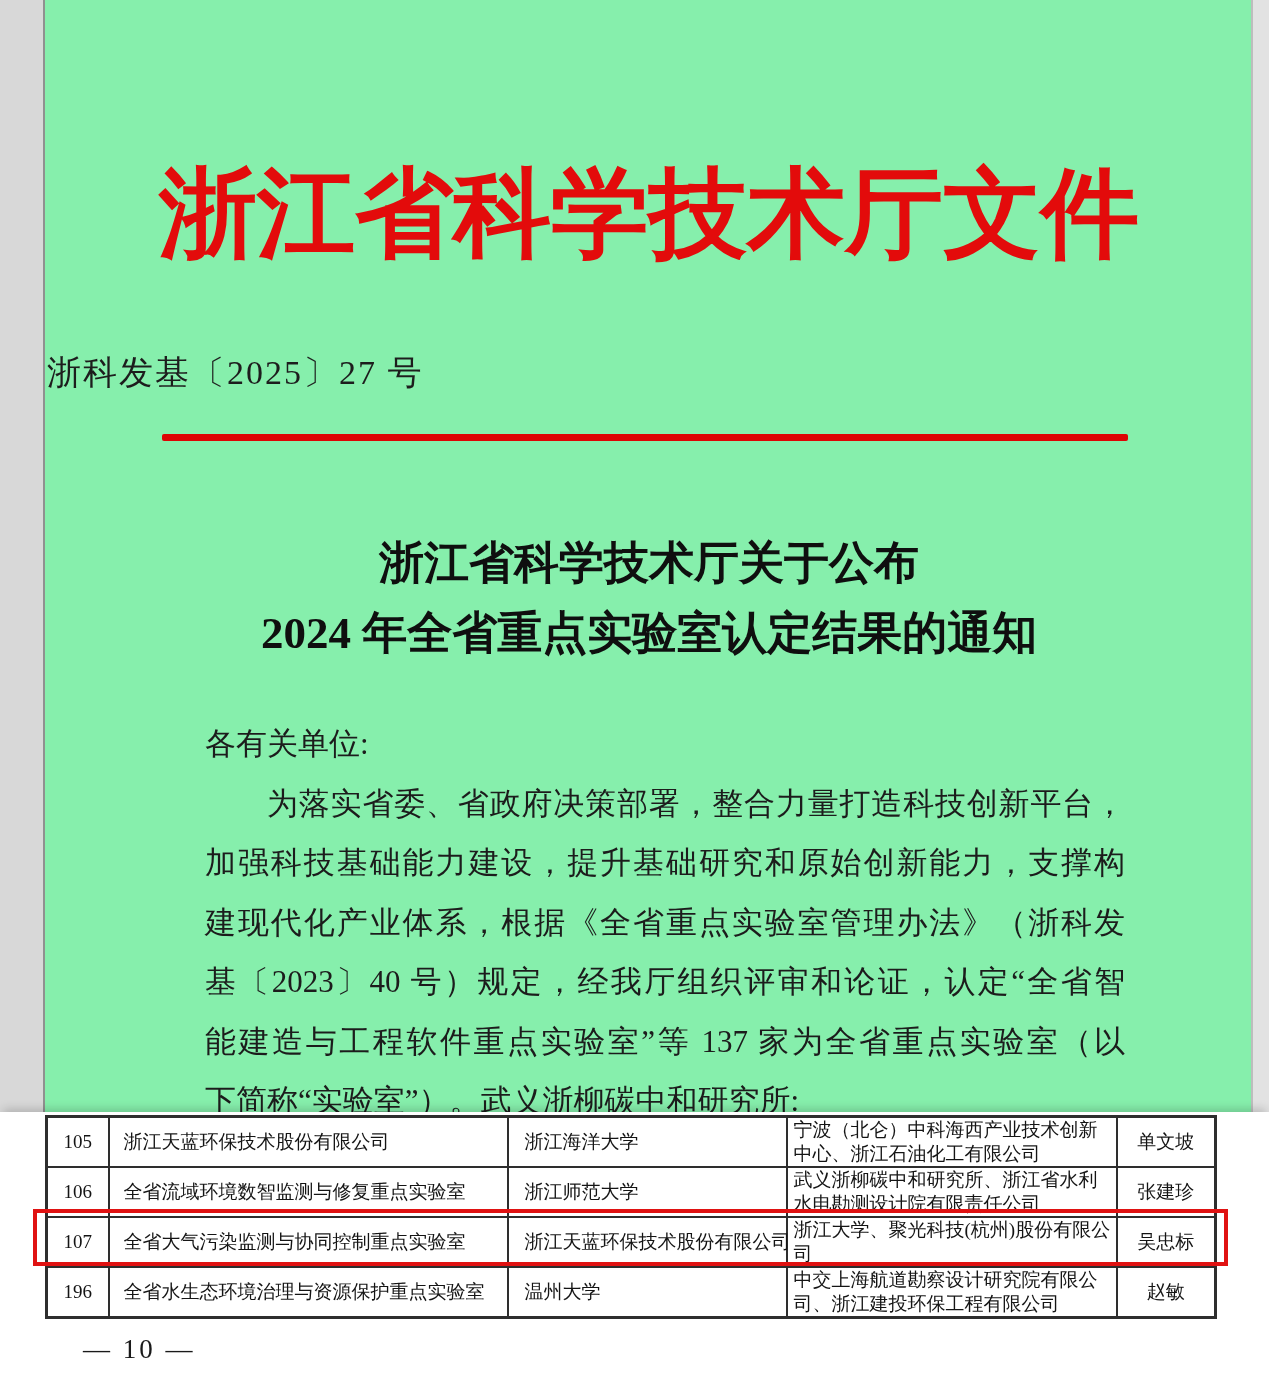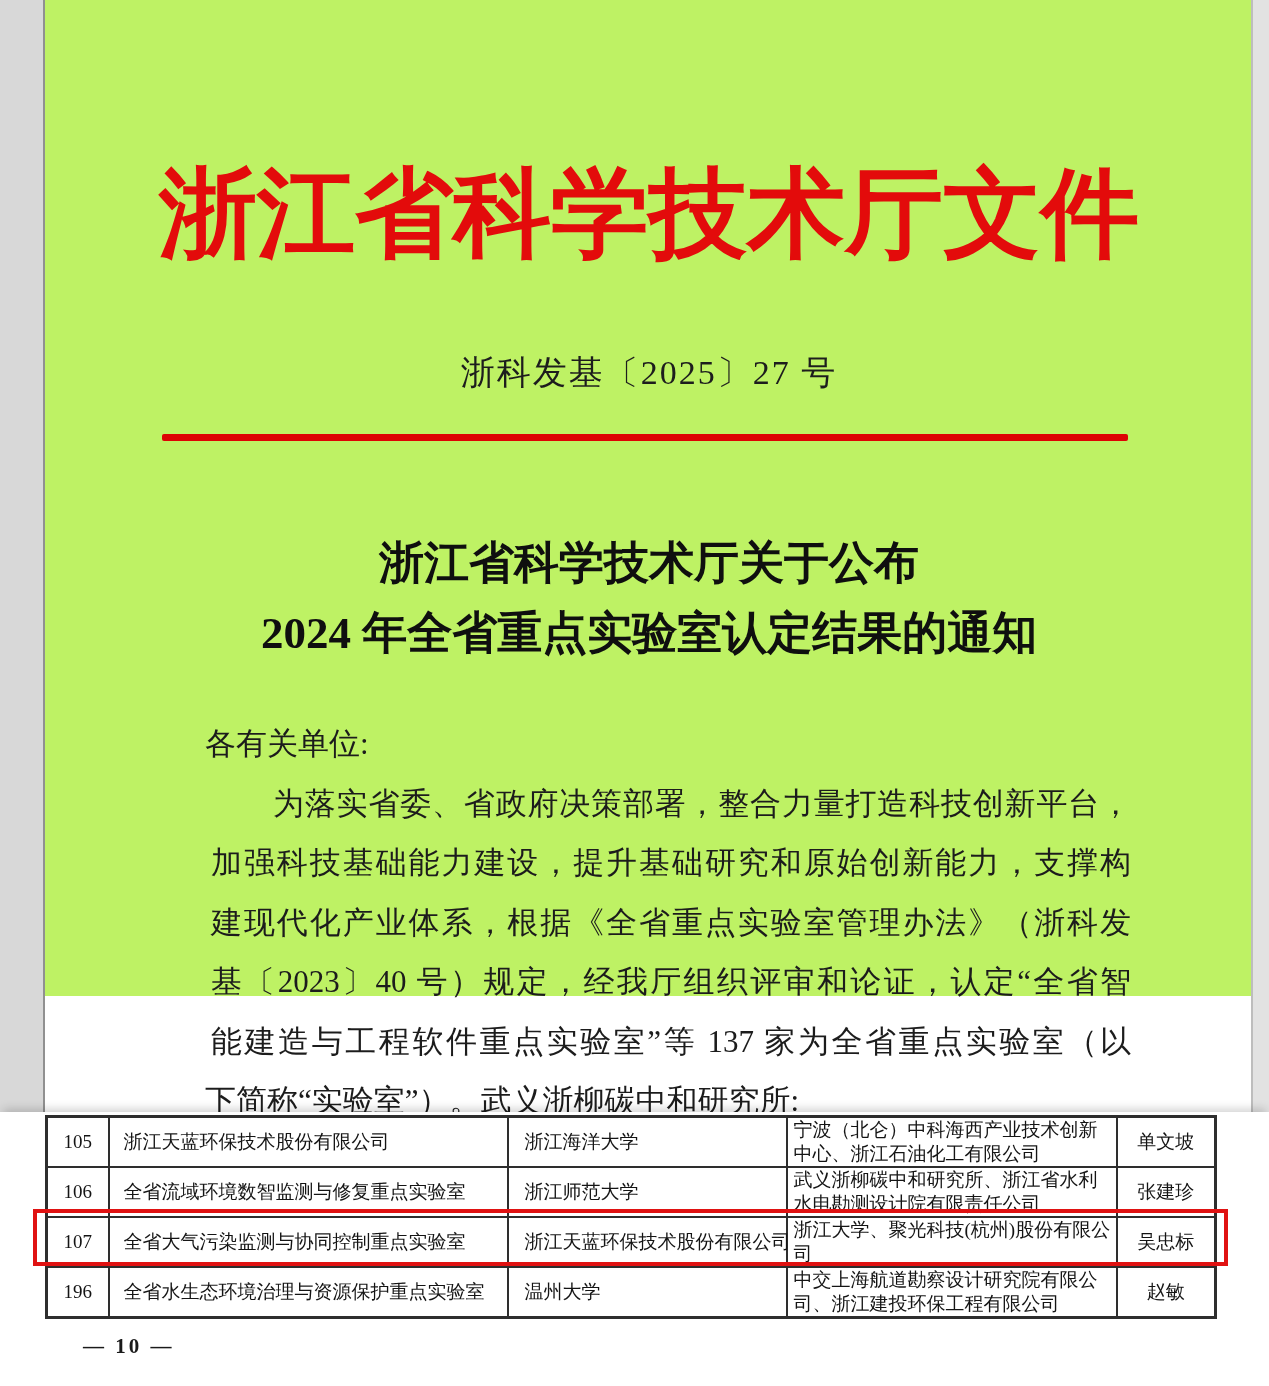--- a/index.html
+++ b/index.html
@@ -6,54 +6,54 @@
     --header-red:#e30b0b;
     --rule-red:#dd0404;
     --highlight-box-red:#e01212;
   }
   *{margin:0;padding:0;box-sizing:border-box;}
   html,body{background:#ffffff;}
   body{
     font-family:"Liberation Serif","DejaVu Serif",serif;
     width:1269px;height:1386px;position:relative;overflow:hidden;
   }
-  .canvas{position:absolute;inset:0;width:1269px;height:996px;background:#bef264;}
+  .canvas{position:absolute;inset:0;width:1269px;height:1208px;background:#86efac;}
 
   
   .margin-strip{position:absolute;top:0;height:1112px;background:#d8d8d8;}
   .margin-strip.left{left:0;width:45px;border-right:2px solid #909090;}
   .margin-strip.right{right:0;width:18px;border-left:2px solid #bdbdbd;background:#e2e2e2;}
 
   
   .agency-title{
     position:absolute;top:142px;left:47px;width:1204px;
     text-align:center;font-size:98px;line-height:145px;font-weight:bold;
     color:var(--header-red,#e30b0b);letter-spacing:0px;white-space:nowrap;
   }
   .doc-number{
-    position:absolute;top:350px;left:47px;width:1204px;text-align:center;
+    position:absolute;top:350px;left:47px;width:1204px;text-align:left;
     font-size:34px;color:#1d1d1d;letter-spacing:2px;
   }
   .red-rule{
     position:absolute;top:434px;left:162px;width:966px;height:7px;
     background:var(--rule-red,#dd0404);border-radius:2px;
   }
   .notice-title{
     position:absolute;left:47px;width:1204px;text-align:center;
     font-weight:bold;color:#0f0f0f;font-size:45px;white-space:nowrap;
   }
   .notice-title.l1{top:533px;}
   .notice-title.l2{top:603px;}
 
   .body-block{
     position:absolute;top:714px;left:205px;width:920px;
     font-size:31px;line-height:59.5px;color:#1c1c1c;
   }
   .body-line{width:920px;}
-  .body-line.j{text-align:justify;text-align-last:justify;margin-left:6px;}
+  .body-line.j{text-align:justify;text-align-last:justify;}
   .body-line.indent{text-indent:62px;}
 
   
   .table-fragment{
     position:absolute;top:1112px;left:0;width:1269px;height:274px;background:#ffffff;
     box-shadow:0 -6px 9px -3px rgba(0,0,0,0.18);
   }
   table.results{
     position:absolute;top:3px;left:45px;width:1169px;
     border-collapse:collapse;table-layout:fixed;
@@ -73,21 +73,21 @@
   td.c-part{padding-left:6px;padding-right:4px;text-align:left;white-space:pre-line;}
   td.c-dir{text-align:center;}
 
   .row-highlight-box{
     position:absolute;left:33px;top:97px;width:1195px;height:57px;
     border:4px solid var(--highlight-box-red,#e01212);
     pointer-events:none;background:transparent;
   }
   .page-number{
     position:absolute;top:222px;left:83px;
-    font-size:21px;color:#1a1a1a;letter-spacing:3px;white-space:nowrap;font-weight:bold;
+    font-size:27px;color:#1a1a1a;letter-spacing:3px;white-space:nowrap;
   }
 </style>
 </head>
 <body>
 
 <div class="canvas">
 
   <div class="margin-strip left"></div>
   <div class="margin-strip right"></div>
 

